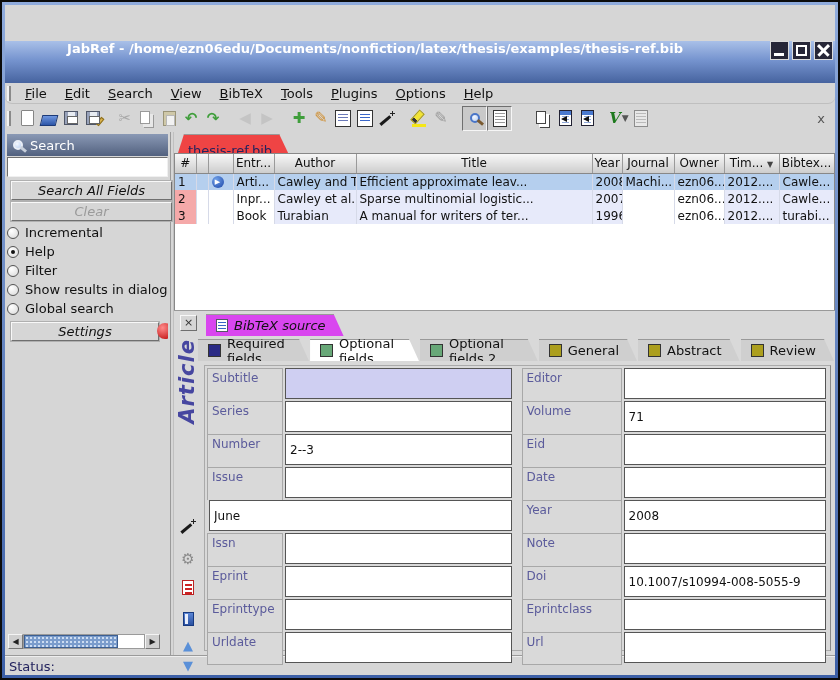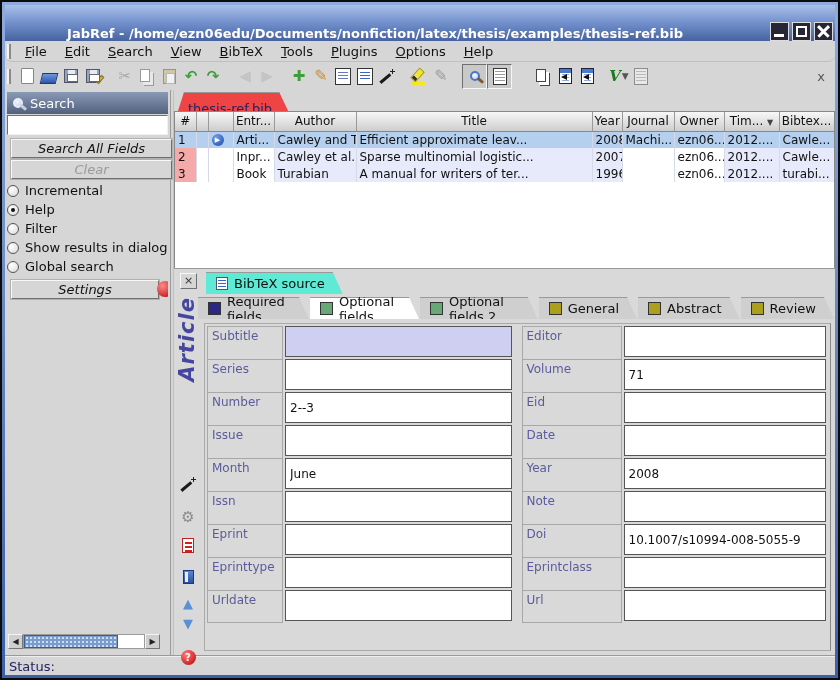--- a/index.html
+++ b/index.html
@@ -1,21 +1,21 @@
 <!DOCTYPE html>
 <html><head>
 <meta charset="utf-8">
 <style>
   html,body{margin:0;padding:0;background:#fff;}
   *{box-sizing:border-box;font-family:"DejaVu Sans",sans-serif;}
   .win{width:840px;height:680px;border:2px solid #0b0b0b;background:linear-gradient(180deg,#8fabdc,#3c5fa6);padding:3px;position:relative;}
   .inner{width:100%;height:100%;display:flex;flex-direction:column;background:#d6d6d6;}
 
   
-  .titlebar{height:36px;background:linear-gradient(180deg,#a9c0e8 0%,#7694cf 45%,#46639f 100%);display:flex;align-items:flex-end;position:relative;flex:0 0 auto;}
+  .titlebar{height:42px;background:linear-gradient(180deg,#a9c0e8 0%,#7694cf 45%,#46639f 100%);display:flex;align-items:flex-start;position:relative;flex:0 0 auto;margin-top:36px;}
   .title-text{position:absolute;left:0;right:90px;text-align:center;color:#fff;font-weight:bold;font-size:13px;white-space:nowrap;overflow:hidden;}
   .winbtns{margin-left:auto;display:flex;gap:3px;padding-right:2px;}
   .wbtn{width:19px;height:19px;background:#262637;border:1px solid #dcdcdc;position:relative;}
   .wbtn .bar{position:absolute;left:3px;bottom:3px;width:10px;height:3px;background:#fff;}
   .wbtn .box{position:absolute;left:3px;top:3px;width:11px;height:11px;border:2px solid #fff;}
   .wbtn .x1,.wbtn .x2{position:absolute;left:1px;top:7px;width:15px;height:2.5px;background:#fff;}
   .wbtn .x1{transform:rotate(45deg);} .wbtn .x2{transform:rotate(-45deg);}
 
   
   .menubar{height:21px;display:flex;align-items:center;border-bottom:1px solid #bfbfbf;flex:0 0 auto;border-radius:7px;}
@@ -114,21 +114,21 @@
   .i-pdf::after{content:"";position:absolute;left:2px;top:3px;width:7px;height:2px;background:#c22;box-shadow:0 4px 0 #c22,0 8px 0 #c22;}
   .i-bluefile{width:11px;height:14px;background:linear-gradient(#5b86d6,#2a50a0);border:1px solid #173a80;position:relative;}
   .i-bluefile::after{content:"";position:absolute;left:1px;top:1px;bottom:1px;width:3px;background:#e8eefc;}
   .tri{font-size:13px;color:#5a90d8;line-height:1;}
   .i-help{width:15px;height:15px;border-radius:50%;background:radial-gradient(circle at 35% 30%,#ff7a7a,#b80000);color:#fff;font-weight:bold;font-size:10px;display:flex;align-items:center;justify-content:center;}
 
   .tabs-row1{padding:3px 0 0 32px;height:25px;display:flex;align-items:flex-end;}
   .tabs-row2{padding:0 0 0 24px;height:25px;display:flex;align-items:flex-end;}
   .etab{height:22px;display:flex;align-items:center;gap:6px;padding:0 18px 0 10px;background:#cfcfcf;clip-path:polygon(0 0,calc(100% - 10px) 0,100% 100%,0 100%);font-size:13px;color:#111;margin-right:1px;border-top:1px solid #999;}
   .etab.active{background:#fff;}
-  .etab.src{background:#5eead4;}
+  .etab.src{background:#d946ef;font-style:italic;}
   .sq{width:13px;height:13px;border:1px solid #333;flex:0 0 auto;}
   .i-srcdoc{width:12px;height:13px;background:#fff;border:1px solid #556;padding:2px 1px;flex:0 0 auto;}
   .i-srcdoc .ln{height:100%;background:repeating-linear-gradient(180deg,#3a66c8 0 1px,transparent 1px 3px);}
 
   .fields{position:absolute;left:30px;right:4px;top:54px;bottom:4px;border:1px solid #aaa;border-right:1px solid #888;background:#d9d9d9;padding:2px 4px 0 2px;display:flex;gap:10px;align-items:flex-start;}
   .fcol{flex:1;}
   .frow{display:flex;height:33px;}
   .flabel{width:76px;flex:0 0 auto;border:1px solid #a8a8a8;border-bottom:none;background:#d9d9d9;color:#5b5b9b;font-size:12px;padding:2px 4px;}
   .fcol.right .flabel{width:100px;}
   .frow:last-child .flabel{border-bottom:1px solid #a8a8a8;}
@@ -472,21 +472,20 @@
                 </div>
               <div class="frow">
                   <div class="flabel">Number</div>
                   <input class="finput" value="2--3" style="">
                 </div>
               <div class="frow">
                   <div class="flabel">Issue</div>
                   <input class="finput" value="" style="">
                 </div>
               <div class="frow">
-                  <div class="flabel">Month</div>
                   <input class="finput" value="June" style="">
                 </div>
               <div class="frow">
                   <div class="flabel">Issn</div>
                   <input class="finput" value="" style="">
                 </div>
               <div class="frow">
                   <div class="flabel">Eprint</div>
                   <input class="finput" value="" style="">
                 </div>

